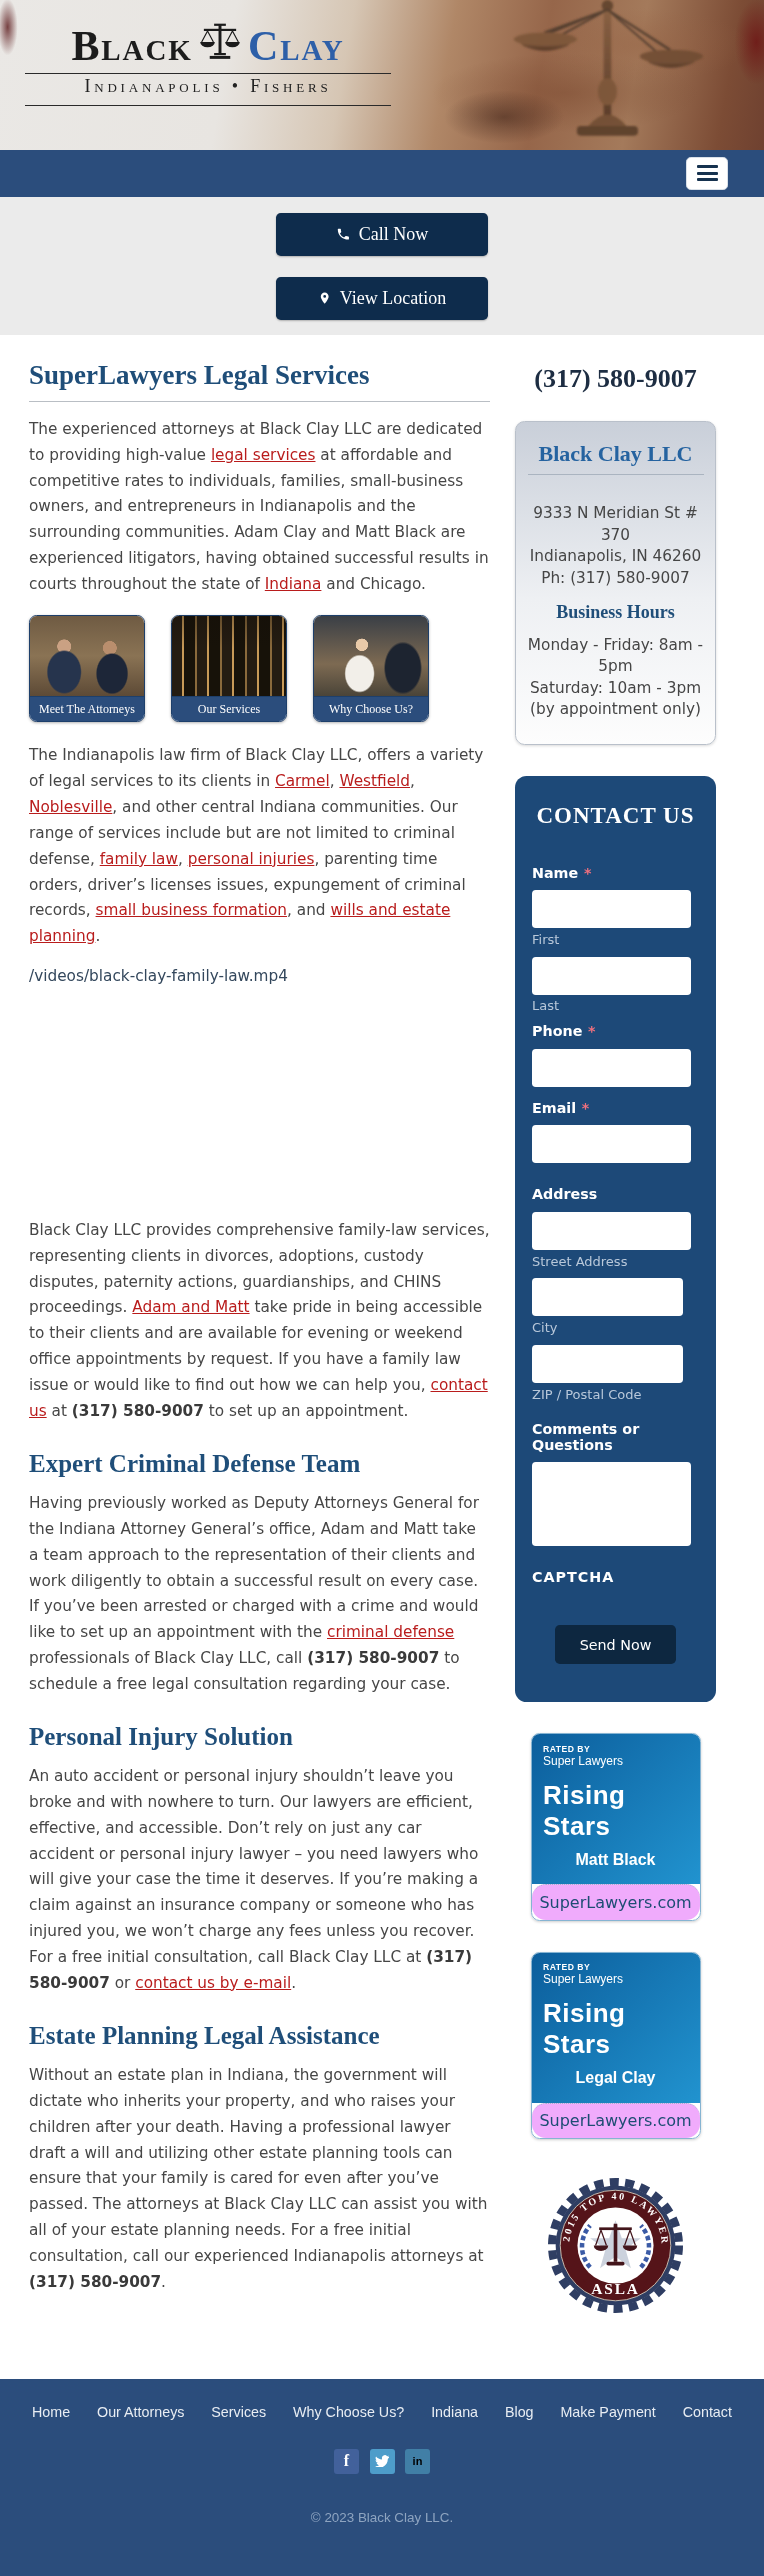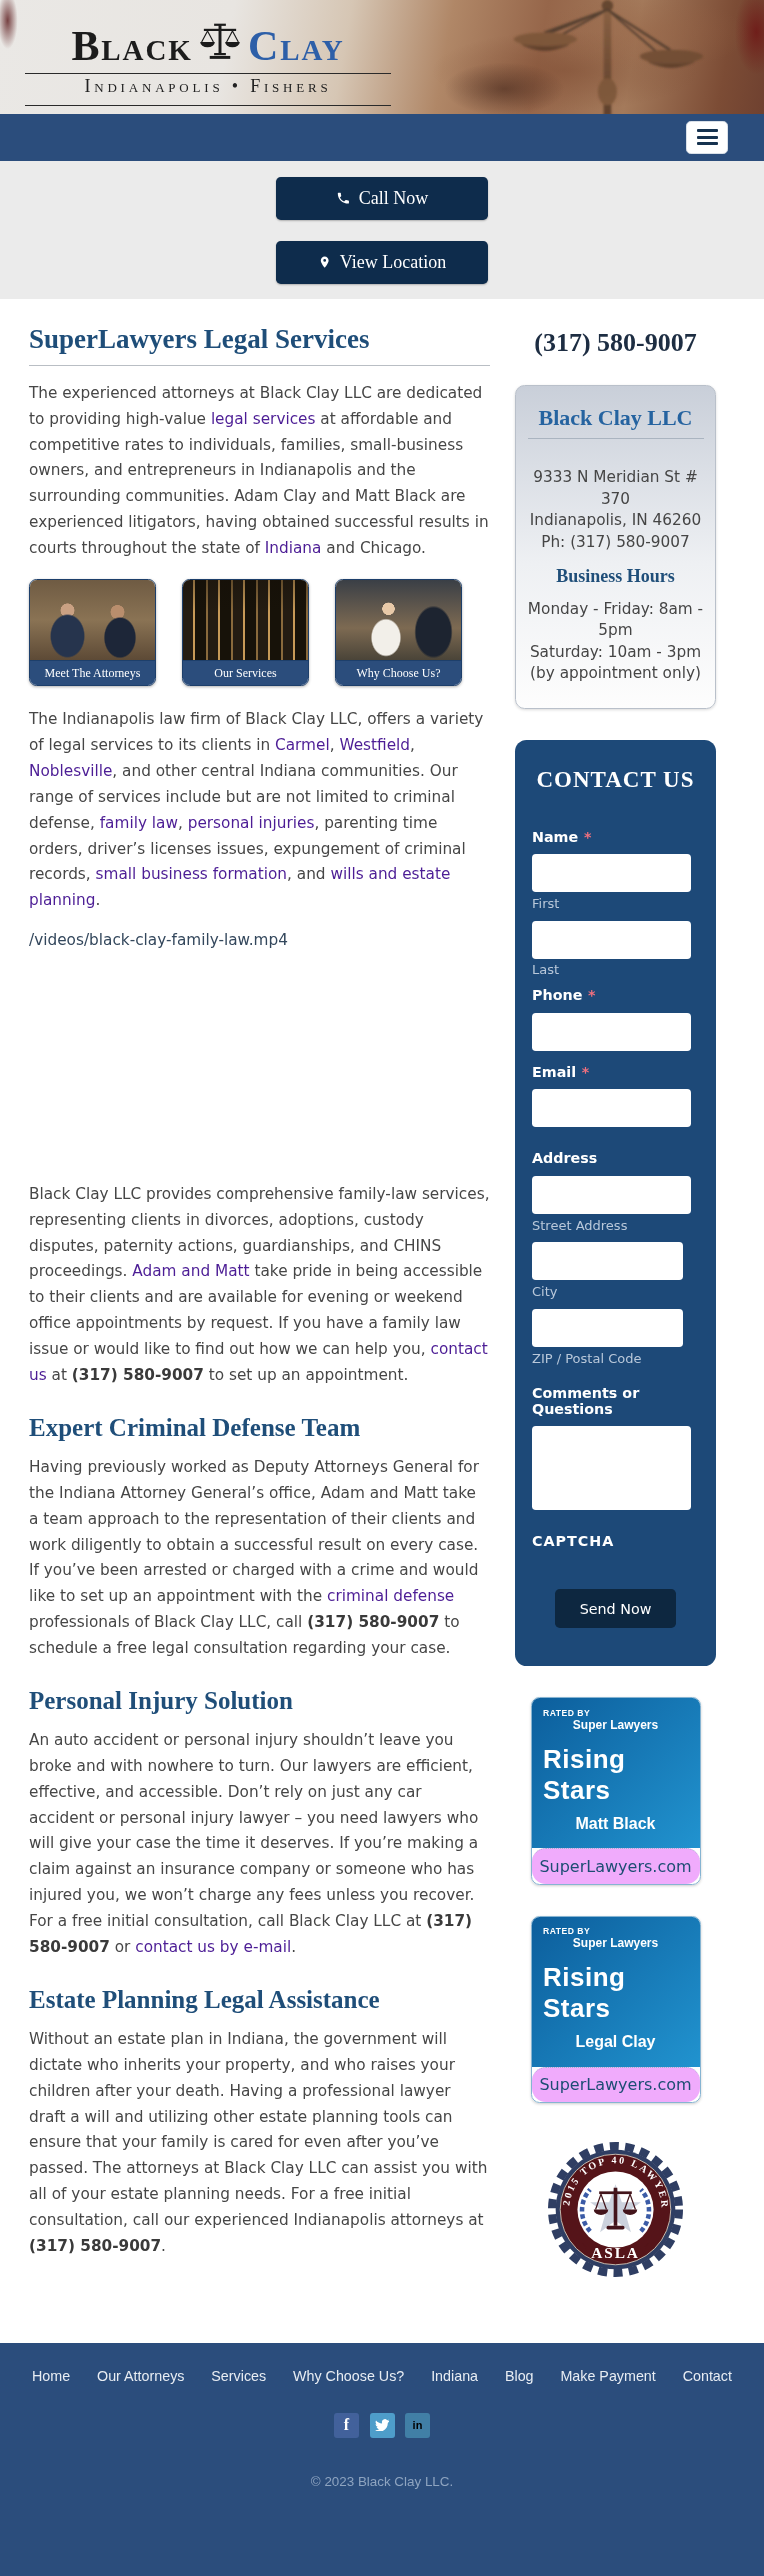--- a/index.html
+++ b/index.html
@@ -1,21 +1,21 @@
 <!DOCTYPE html>
 <html><head>
 <meta charset="utf-8">
 <style>
   * { margin:0; padding:0; box-sizing:border-box; }
   html,body { background:#fff; }
   body { font-family:"DejaVu Sans", sans-serif; width:764px; margin:0 auto; color:#464646; }
   .page { width:764px; position:relative; background:#fff; }
 
   
-  .site-header { position:relative; height:114px; overflow:hidden;
+  .site-header { position:relative; height:150px; overflow:hidden;
     background:
       radial-gradient(ellipse 86px 38px at 66% 78%, rgba(62,34,24,.55), transparent 70%),
       radial-gradient(ellipse 153px 53px at 84% 30%, rgba(150,100,70,.5), transparent 70%),
       radial-gradient(ellipse 191px 57px at 74% 62%, rgba(120,70,45,.45), transparent 70%),
       radial-gradient(ellipse 29px 57px at 99% 28%, rgba(110,20,20,.8), transparent 75%),
       radial-gradient(ellipse 13.4px 38px at 1% 18%, rgba(80,10,12,.75), transparent 75%),
       linear-gradient(100deg,#eae8e5 0%,#e8e5e1 30%,#d6c6b4 45%,#b08767 58%,#96664a 70%,#a47a5b 82%,#7c4c35 94%,#6f4130 100%);
   }
   .header-scales-svg { position:absolute; right:0; top:0; height:150px; width:401px; opacity:.85; filter:blur(0.6px); }
   .logo-box { position:absolute; left:17px; top:25px; width:382px; text-align:center; }
@@ -37,30 +37,30 @@
   .cta-btn svg { flex:0 0 auto; }
 
   
   .content { display:flex; padding:25px 50px 57px 29px; gap:25px; min-height:1916px; align-items:flex-start; }
   .main-col { width:461px; flex:0 0 461px; }
   .sidebar { width:201px; flex:0 0 201px; }
 
   h1.page-title { font-family:"Liberation Serif", serif; font-size:27px; color:#1f4e79; font-weight:bold; padding-bottom:9.6px; border-bottom:1.9px solid #b9bec4; margin-bottom:15.3px; }
   .main-col p { font-size:15.3px; line-height:1.69; color:#464646; margin-bottom:17px; }
   .seg-plain {}
-  .seg-link { color:#4c1d95; cursor:pointer;text-align:center; }
+  .seg-link { color:#b91c1c; text-decoration:underline; cursor:pointer;text-align:center; }
   .seg-bold { font-weight:bold; color:#3a3a3a; }
   .video-path { font-size:15.3px; color:#33475c; margin-bottom:5.7px; }
   .video-area { height:227px; }
 
   h2.section-title { font-family:"Liberation Serif", serif; font-size:25px; color:#1f4e79; font-weight:bold; margin:25px 0 13.4px 0; }
 
   
   .thumbs { display:flex; gap:26px; margin:13.4px 0 21px 0; }
-  .thumb { width:127px; border:1.9px solid #1d3f6b; border-radius:7.6px; overflow:hidden; background:#fff; cursor:pointer; box-shadow:0 1px 2.9px rgba(0,0,0,.3); }
+  .thumb { width:116px; border:1.9px solid #1d3f6b; border-radius:7.6px; overflow:hidden; background:#fff; cursor:pointer; box-shadow:0 1px 2.9px rgba(0,0,0,.3); }
   .thumb-img { height:80px; }
   .img-attorneys { background:
       radial-gradient(ellipse 27px 34px at 30% 70%, #26344d 60%, transparent 65%),
       radial-gradient(ellipse 25px 32px at 72% 72%, #1d2638 60%, transparent 65%),
       radial-gradient(circle 9.6px at 30% 38%, #caa183 70%, transparent 75%),
       radial-gradient(circle 9.6px at 70% 40%, #b98e6d 70%, transparent 75%),
       linear-gradient(180deg,#6f5b43 0%,#8a7354 50%,#5d4a36 100%); }
   .img-books { background:
       linear-gradient(180deg, rgba(20,14,8,.35) 0%, transparent 40%),
       repeating-linear-gradient(90deg,#241c12 0 9.6px,#c79a58 9.6px 12.4px,#171209 12.4px 23px,#8a6a3c 23px 25px); }
@@ -88,21 +88,21 @@
   .f-gap { height:9.6px; }
   .f-textarea { width:159px; height:84px; border:none; border-radius:3.8px; background:#fff; display:block; font-size:14.3px; padding:5.7px 7.6px; font-family:"DejaVu Sans", sans-serif; resize:none; }
   .captcha-label { color:#fff; font-size:14.3px; font-weight:bold; letter-spacing:1px; margin-top:23px; }
   .send-row { text-align:center; margin-top:40px; }
   .send-btn { background:#0d2740; color:#fff; border:none; border-radius:4.8px; font-size:14.3px; padding:11.5px 25px; cursor:pointer; font-family:"DejaVu Sans", sans-serif; }
 
   
   .badge { width:170px; margin:31px auto 0 auto; border-radius:8.6px; overflow:hidden; border:1px solid #86b4d2; box-shadow:0 1px 2.9px rgba(0,0,0,.2); cursor:pointer; }
   .badge-top { background:linear-gradient(135deg,#0b5causse 0%, #1e88c8 100%); background:linear-gradient(135deg,#0c5e9c 0%,#2193cf 100%); color:#fff; padding:9.6px 11.5px 11.5px 11.5px; }
   .badge-ratedby { font-size:8.6px; font-weight:bold; letter-spacing:0.5px; font-family:"Liberation Sans", sans-serif; }
-  .badge-brand { font-size:12px; font-weight:bold; font-family:"Liberation Sans", sans-serif; margin-bottom:11.5px;text-align:center; }
+  .badge-brand { font-size:12px; font-weight:normal; font-family:"Liberation Sans", sans-serif; margin-bottom:11.5px; }
   .badge-title { font-size:26px; font-weight:bold; font-family:"Liberation Sans", sans-serif; letter-spacing:0.5px; margin-bottom:9.6px; }
   .badge-name { font-size:16px; font-weight:bold; text-align:center; font-family:"Liberation Sans", sans-serif; margin-bottom:3.8px; }
   .badge-bottom { background:#f0abfc; text-align:center; padding:7.6px 3.8px; font-size:16px; color:#1d4d73; border-top:1px dotted #9db8c8; font-family:"DejaVu Sans", sans-serif;border-radius:14px; }
 
   .seal-wrap { text-align:center; margin-top:34px; }
   .seal-svg { width:145px; height:145px; }
 
   
   .site-footer { background:#2b4d7c; padding:25px 32px 0 32px; height:291px; }
   .footer-nav { display:flex; justify-content:space-between; align-items:center; }

